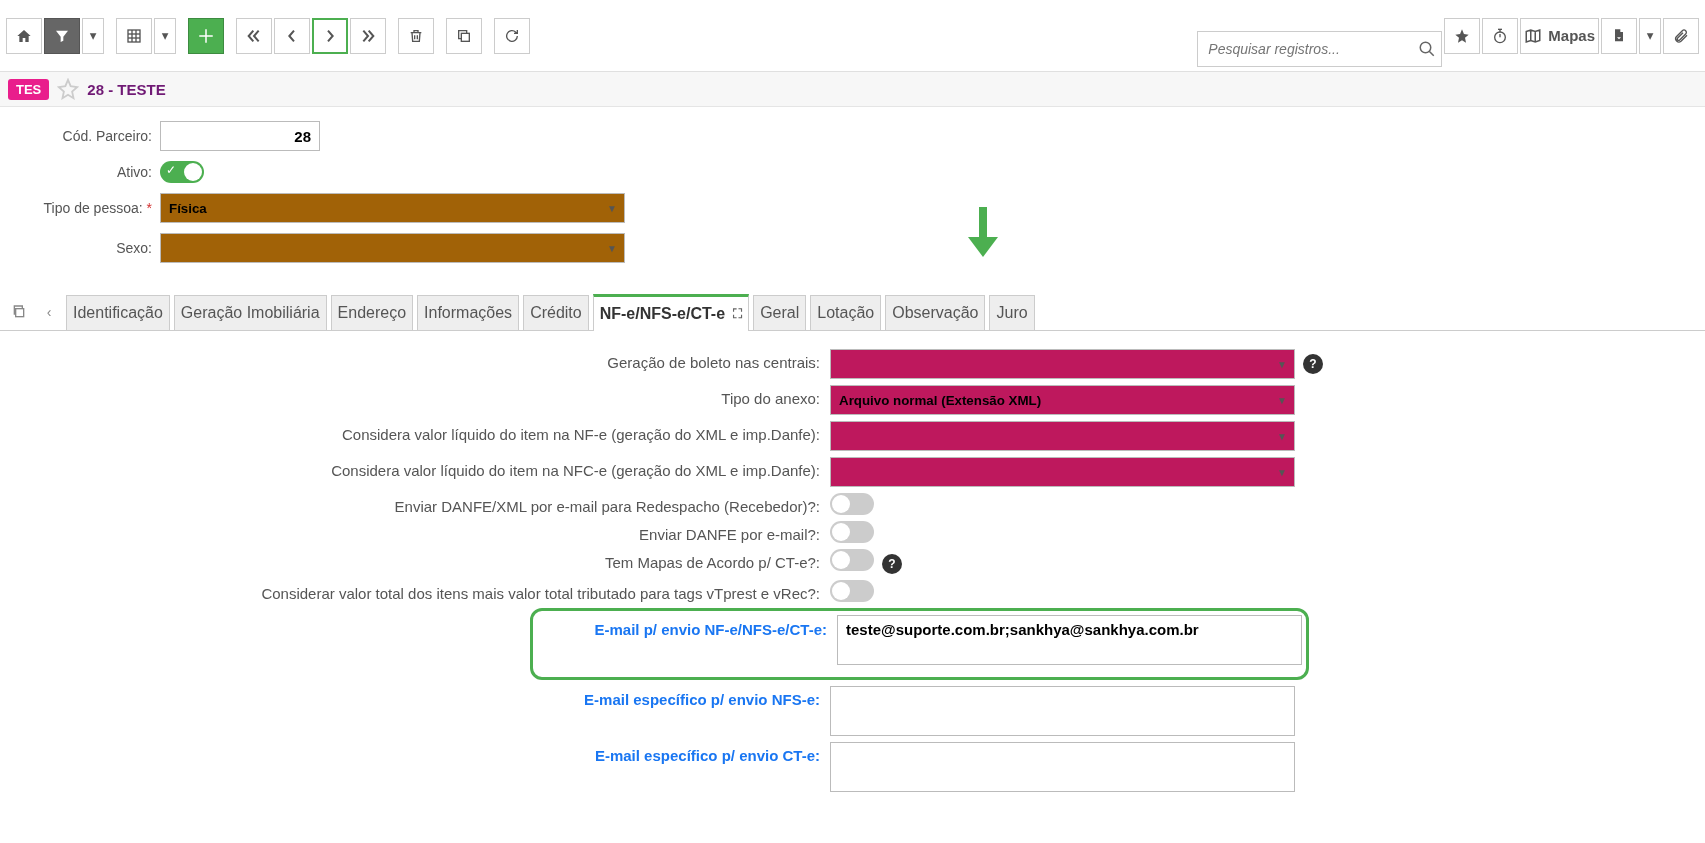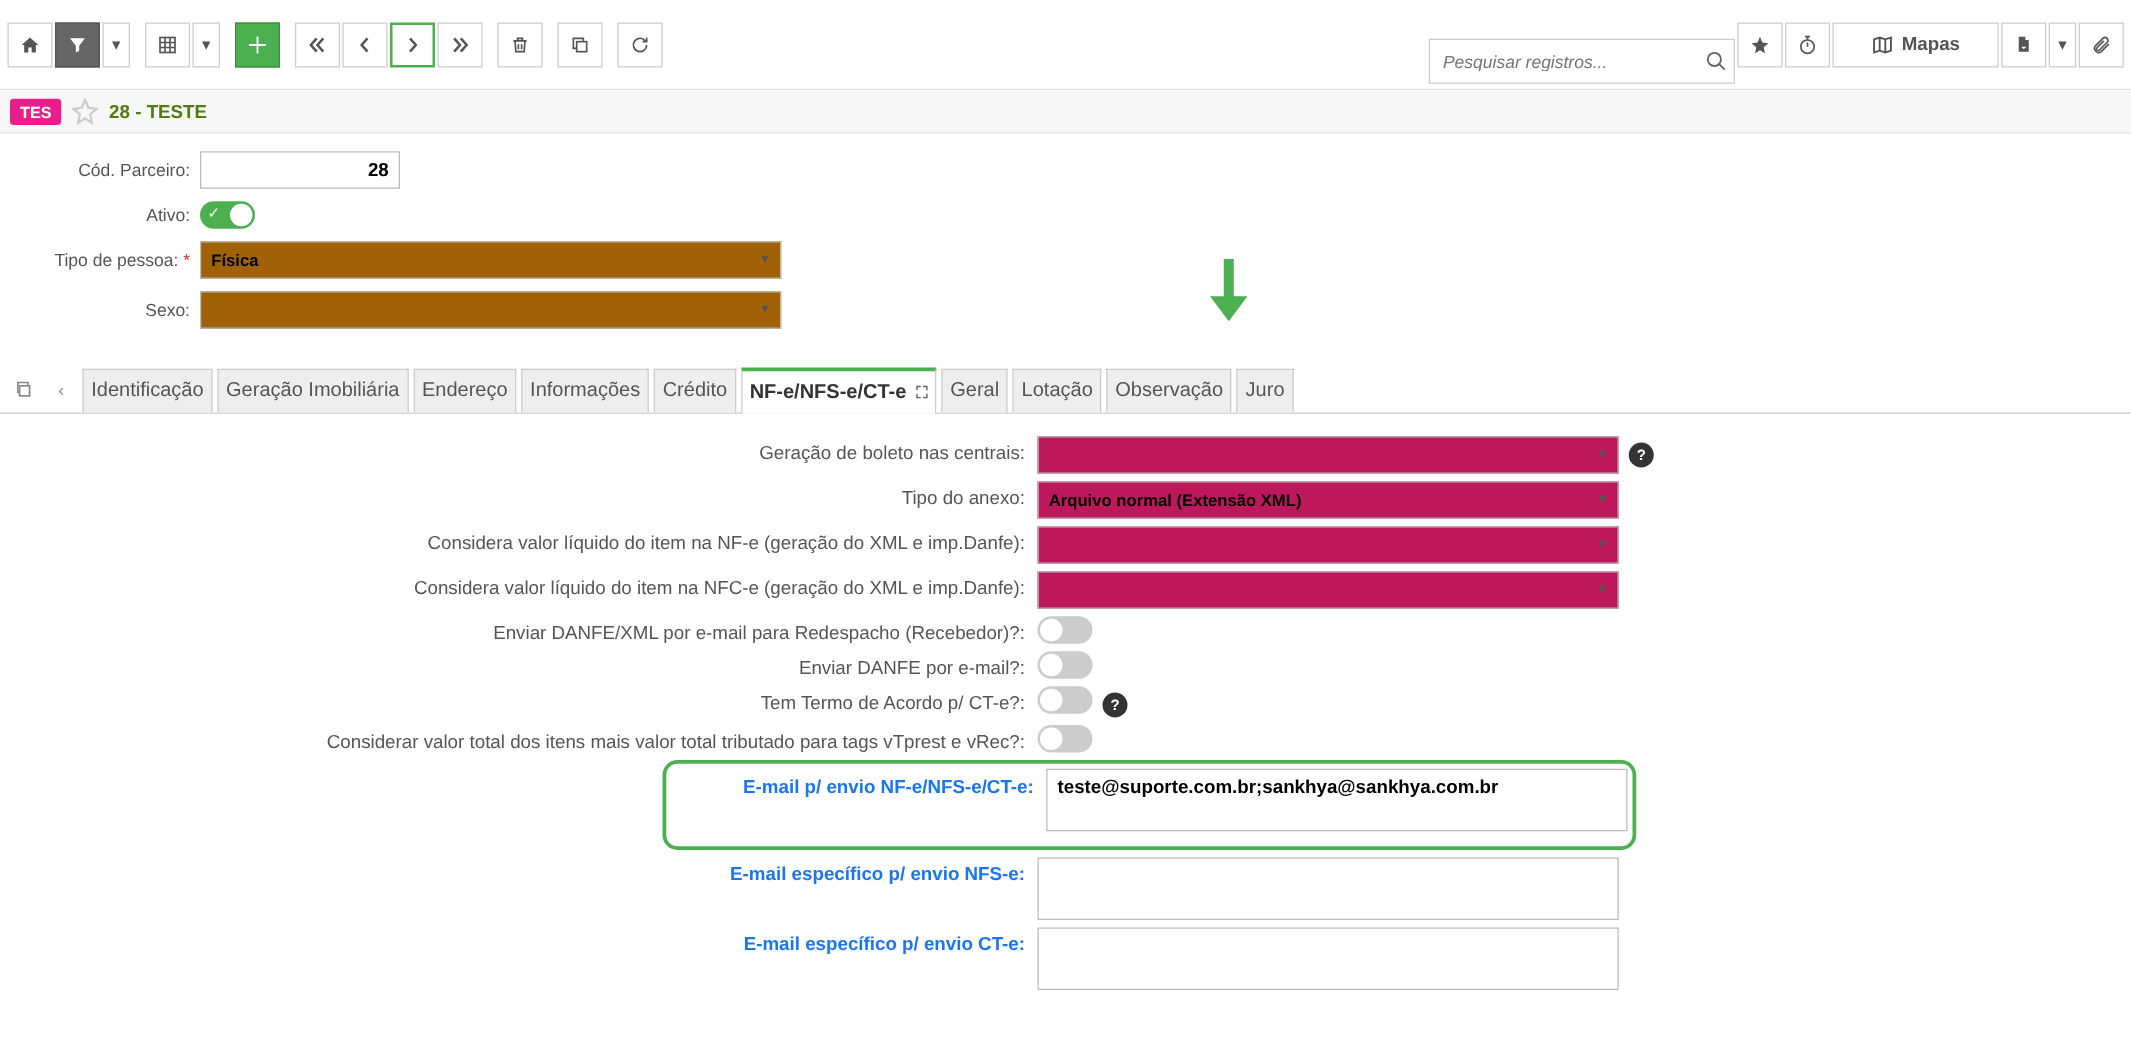--- a/index.html
+++ b/index.html
@@ -9,26 +9,26 @@
     .tb-btn { width: 36px; height: 36px; display: flex; align-items: center; justify-content: center; background: #fff; border: 1px solid #ccc; cursor: pointer; color: #555; }
     .tb-btn.dark { background: #666; color: #fff; border-color: #555; }
     .tb-btn.green { background: #4caf50; color: #fff; border-color: #3d8b40; }
     .tb-btn.selected { border: 2px solid #4caf50; }
     .tb-btn.narrow { width: 22px; }
     .tb-sep { width: 8px; }
     .tb-spacer { flex: 1; }
     .search-wrap { position: relative; display: flex; align-items: center; margin-top: 27px; }
     .search-input { width: 245px; height: 36px; border: 1px solid #ccc; padding: 0 34px 0 10px; font-size: 14px; font-style: italic; color: #999; }
     .search-icon-btn { position: absolute; right: 6px; top: 50%; transform: translateY(-50%); background: none; border: none; cursor: pointer; color: #666; }
-    .maps-btn { width: auto; padding: 0 30px; font-weight: bold; font-size: 15px; color: #555; gap: 6px; }
+    .maps-btn { width: auto; padding: 0 3px; font-weight: bold; font-size: 15px; color: #555; gap: 6px; }
     
     .record-headline { display: flex; align-items: center; padding: 6px 8px; background: #f7f7f7; border-bottom: 1px solid #e5e5e5; gap: 8px; }
     .badge { background: #e91e8c; color: #fff; font-weight: bold; padding: 3px 8px; border-radius: 3px; font-size: 13px; }
     .star-outline { color: #ccc; font-size: 22px; }
-    .headline-text { font-weight: bold; color: #4d7c0f; font-size: 15px; }
+    .headline-text { font-weight: bold; color: #701a75; font-size: 15px; }
     
     .form-area { padding: 14px 10px 20px 10px; }
     .form-row { display: flex; align-items: center; margin-bottom: 10px; }
     .form-label { width: 150px; text-align: right; padding-right: 8px; color: #555; font-size: 14px; }
     .form-label.req::after { content: " *"; color: #d32f2f; }
     .form-input-num { width: 160px; height: 30px; border: 1px solid #bbb; text-align: right; padding: 0 8px; font-weight: bold; font-size: 15px; }
     .form-select { width: 465px; height: 30px; border: 1px solid #bbb; padding: 0 24px 0 8px; font-weight: bold; background: #a16207; appearance: none; position: relative; }
     .select-wrap { position: relative; display: inline-block; }
     .select-caret { position: absolute; right: 8px; top: 50%; transform: translateY(-50%); pointer-events: none; font-size: 10px; color: #555; }
     .toggle { width: 44px; height: 22px; background: #4caf50; border-radius: 11px; position: relative; cursor: pointer; }
@@ -322,21 +322,21 @@
         <span class="knob"></span>
       </div>
   </div>
   <div class="detail-row">
     <label class="detail-label">Enviar DANFE por e-mail?:</label>
     <div class="toggle off">
         <span class="knob"></span>
       </div>
   </div>
   <div class="detail-row">
-    <label class="detail-label">Tem Termo de Acordo p/ CT-e?:</label>
+    <label class="detail-label">Tem Mapas de Acordo p/ CT-e?:</label>
     <div class="toggle off">
         <span class="knob"></span>
       </div>
     <span class="help-ic">?</span>
   </div>
   <div class="detail-row">
     <label class="detail-label">Considerar valor total dos itens mais valor total tributado para tags vTprest e vRec?:</label>
     <div class="toggle off">
         <span class="knob"></span>
       </div>

